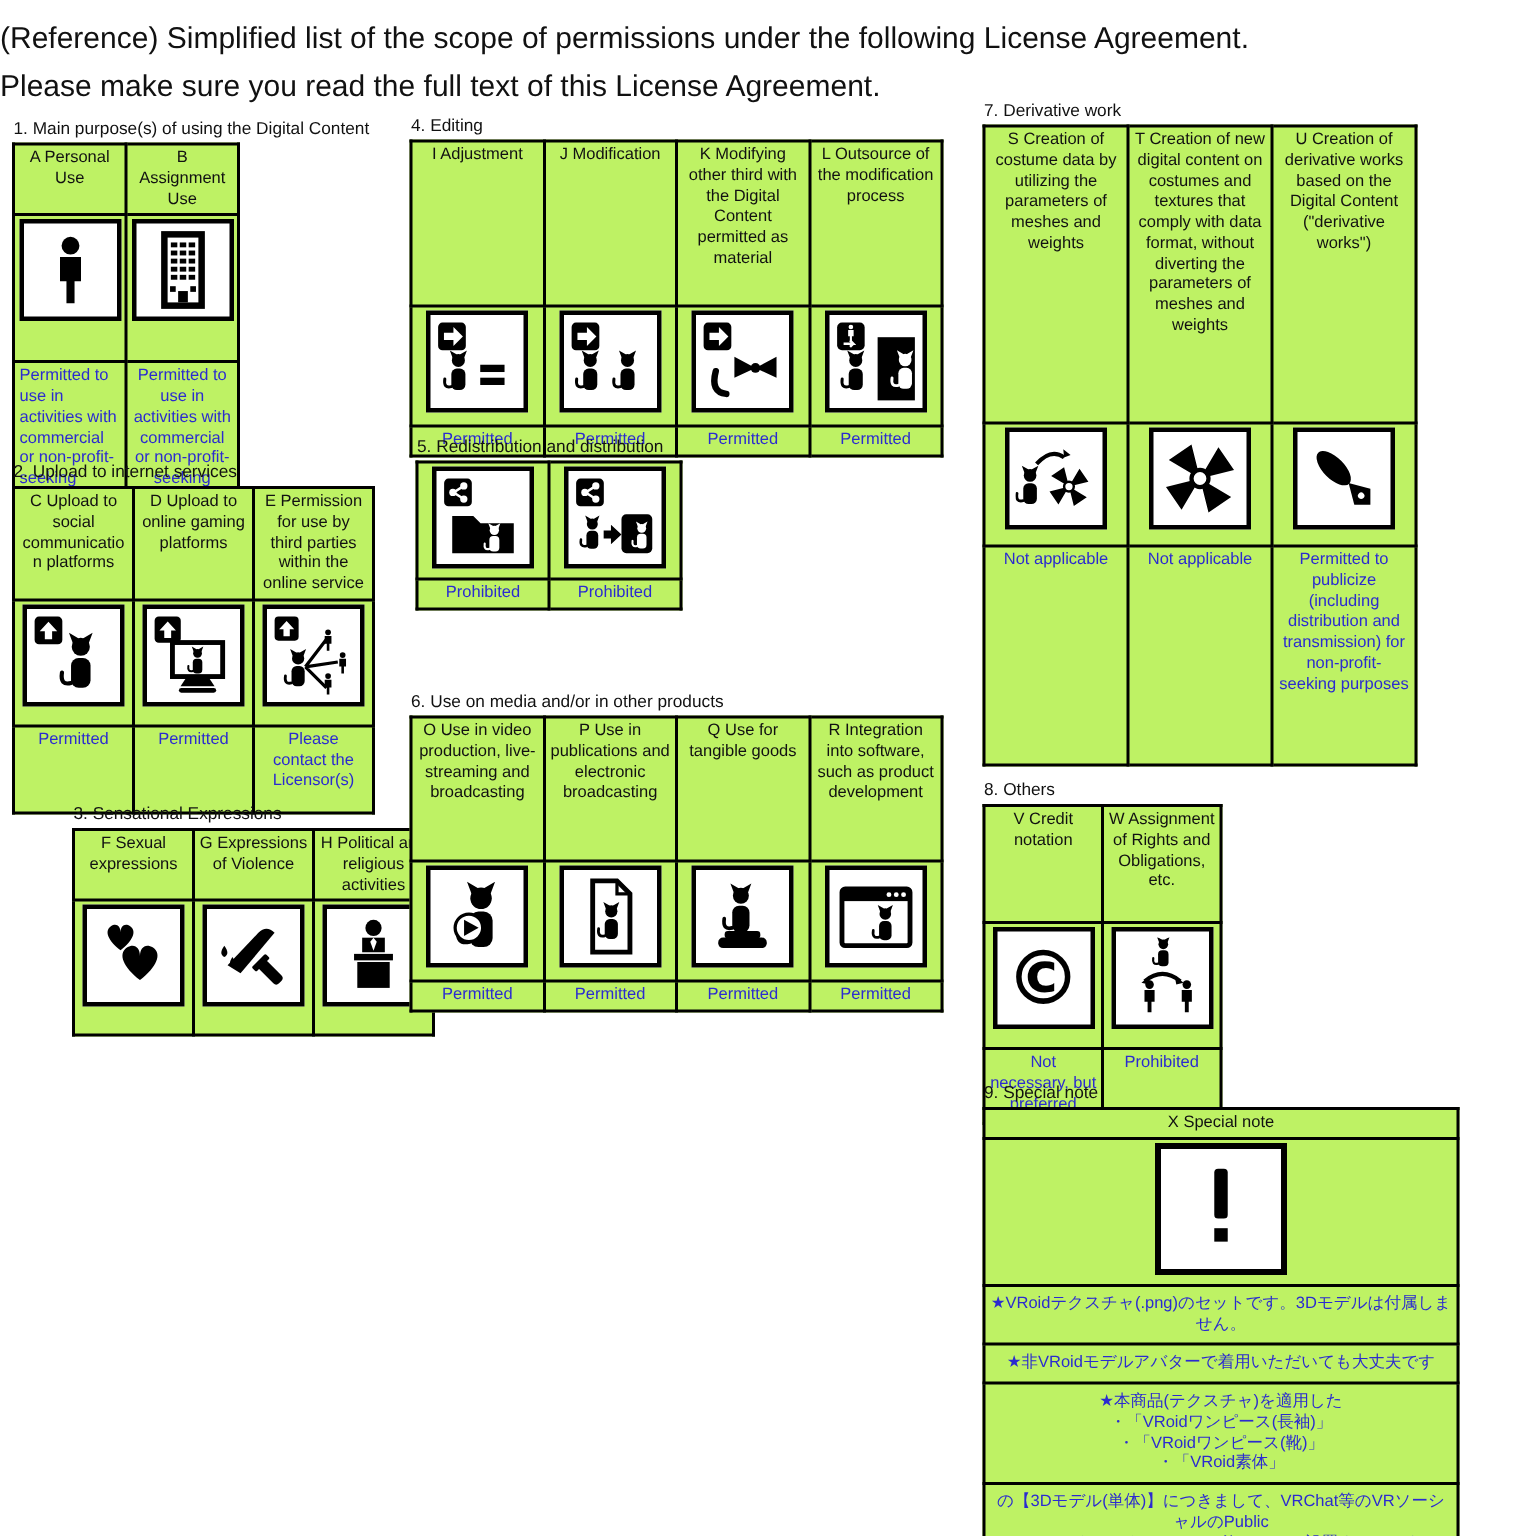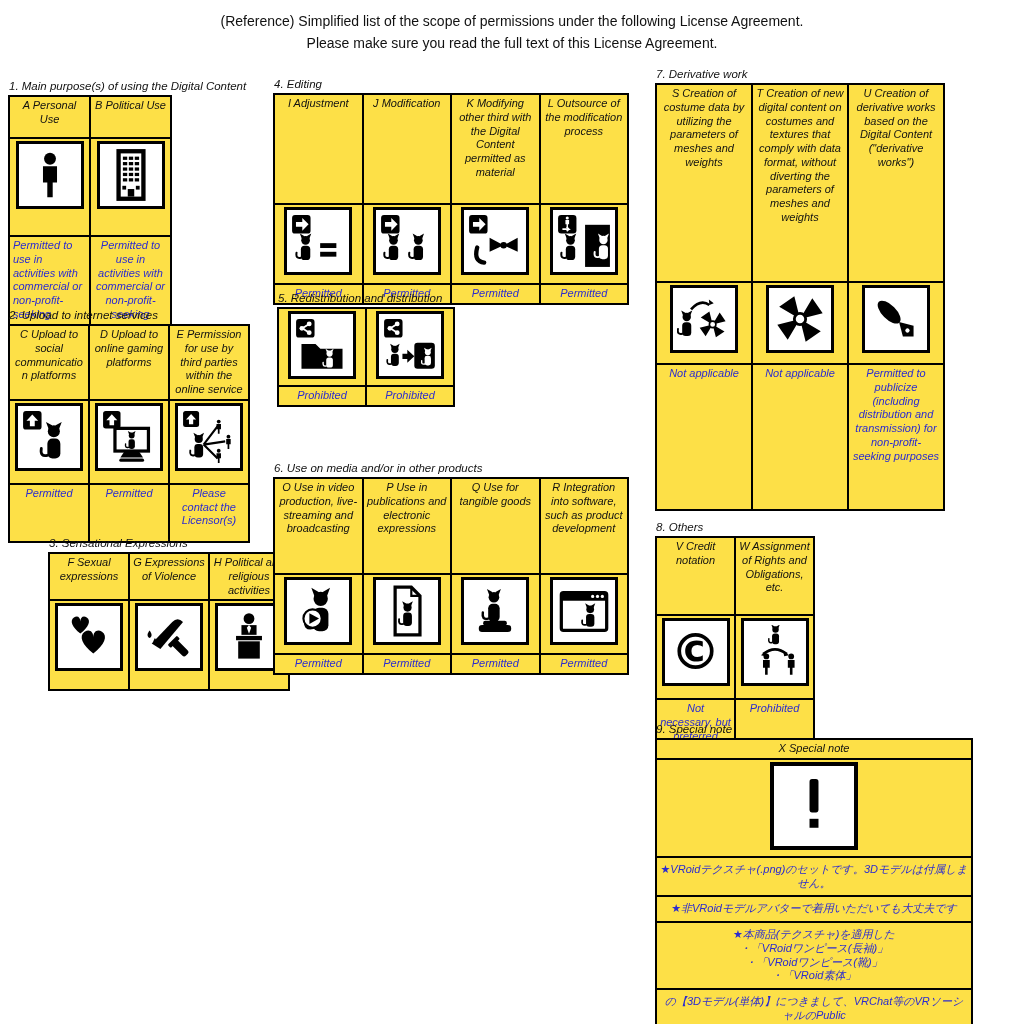--- a/index.html
+++ b/index.html
@@ -2,26 +2,26 @@
 <html><head>
 <meta charset="utf-8">
 <style>
   html,body{margin:0;padding:0;}
   body{
     width:1024px;height:1024px;position:relative;background:#ffffff;
     font-family:"Liberation Sans","DejaVu Sans",sans-serif;color:#111;
     overflow:hidden;
   }
   .title{
-    position:absolute;top:10px;left:0;width:100%;text-align:center;
-    font-size:14px;line-height:1.6;color:#111;
+    position:absolute;top:10px;left:0;width:100%;text-align:left;
+    font-size:20px;line-height:1.6;color:#111;
   }
-  .section{position:absolute;font-style:italic;}
+  .section{position:absolute;}
   .sec-h{font-size:11.5px;margin:0 0 3px 1px;color:#111;white-space:nowrap;}
-  table.perm{border-collapse:collapse;table-layout:fixed;background:#fde047;}
+  table.perm{border-collapse:collapse;table-layout:fixed;background:#bef264;}
   table.perm td{
     border:2px solid #000;padding:2px 3px;text-align:center;
     font-size:11px;line-height:1.25;vertical-align:top;word-wrap:break-word;
   }
   td.cell-hdr{color:#111;}
   td.cell-icon{vertical-align:middle;padding:6px 2px;}
   td.cell-perm{color:#2b2bd0;}
   .ibox{
     display:inline-flex;align-items:center;justify-content:center;
     border:3px solid #000;width:62px;height:62px;background:#fff;
@@ -74,25 +74,25 @@
   </defs>
 </svg>
 
 <div class="title">
   <div>(Reference) Simplified list of the scope of permissions under the following License Agreement.</div>
   <div>Please make sure you read the full text of this License Agreement.</div>
 </div>
 
 <div class="section" id="sec1" style="left:8px;top:80px;">
   <div class="sec-h">1. Main purpose(s) of using the Digital Content</div>
-  <table class="perm" style="width:164px">
+  <table class="perm" style="width:152px">
     <tbody>
         <tr>
       <td class="cell-hdr" style="height:36px">A Personal Use</td>
-      <td class="cell-hdr">B Political Use</td>
+      <td class="cell-hdr">B Assignment Use</td>
     </tr>
     <tr>
       <td class="cell-icon" style="height:92px">
         <span class="ibox">
           <svg class="ic" viewBox="0 0 100 100">
             <use href="#g-person" transform="translate(0,3)"></use>
           </svg>
         </span>
       </td>
       <td class="cell-icon">
@@ -327,21 +327,21 @@
   </tbody>
     </table>
 </div>
 
 <div class="section" id="sec6" style="left:273px;top:462px;">
   <div class="sec-h">6. Use on media and/or in other products</div>
   <table class="perm" style="width:356px">
     <tbody>
         <tr>
       <td class="cell-hdr" style="height:90px">O Use in video production, live-streaming and broadcasting</td>
-      <td class="cell-hdr">P Use in publications and electronic expressions</td>
+      <td class="cell-hdr">P Use in publications and electronic broadcasting</td>
       <td class="cell-hdr">Q Use for tangible goods</td>
       <td class="cell-hdr">R Integration into software, such as product development</td>
     </tr>
     <tr>
       <td class="cell-icon" style="height:74px">
         <span class="ibox">
           <svg class="ic" viewBox="0 0 100 100">
             <use href="#g-cat" transform="translate(4,0) scale(1.02)"></use>
             <circle cx="40" cy="64" r="17" fill="#fff" stroke="currentColor" stroke-width="4"></circle>
             <path d="M34 54 L34 74 L52 64 Z" fill="currentColor"></path>

